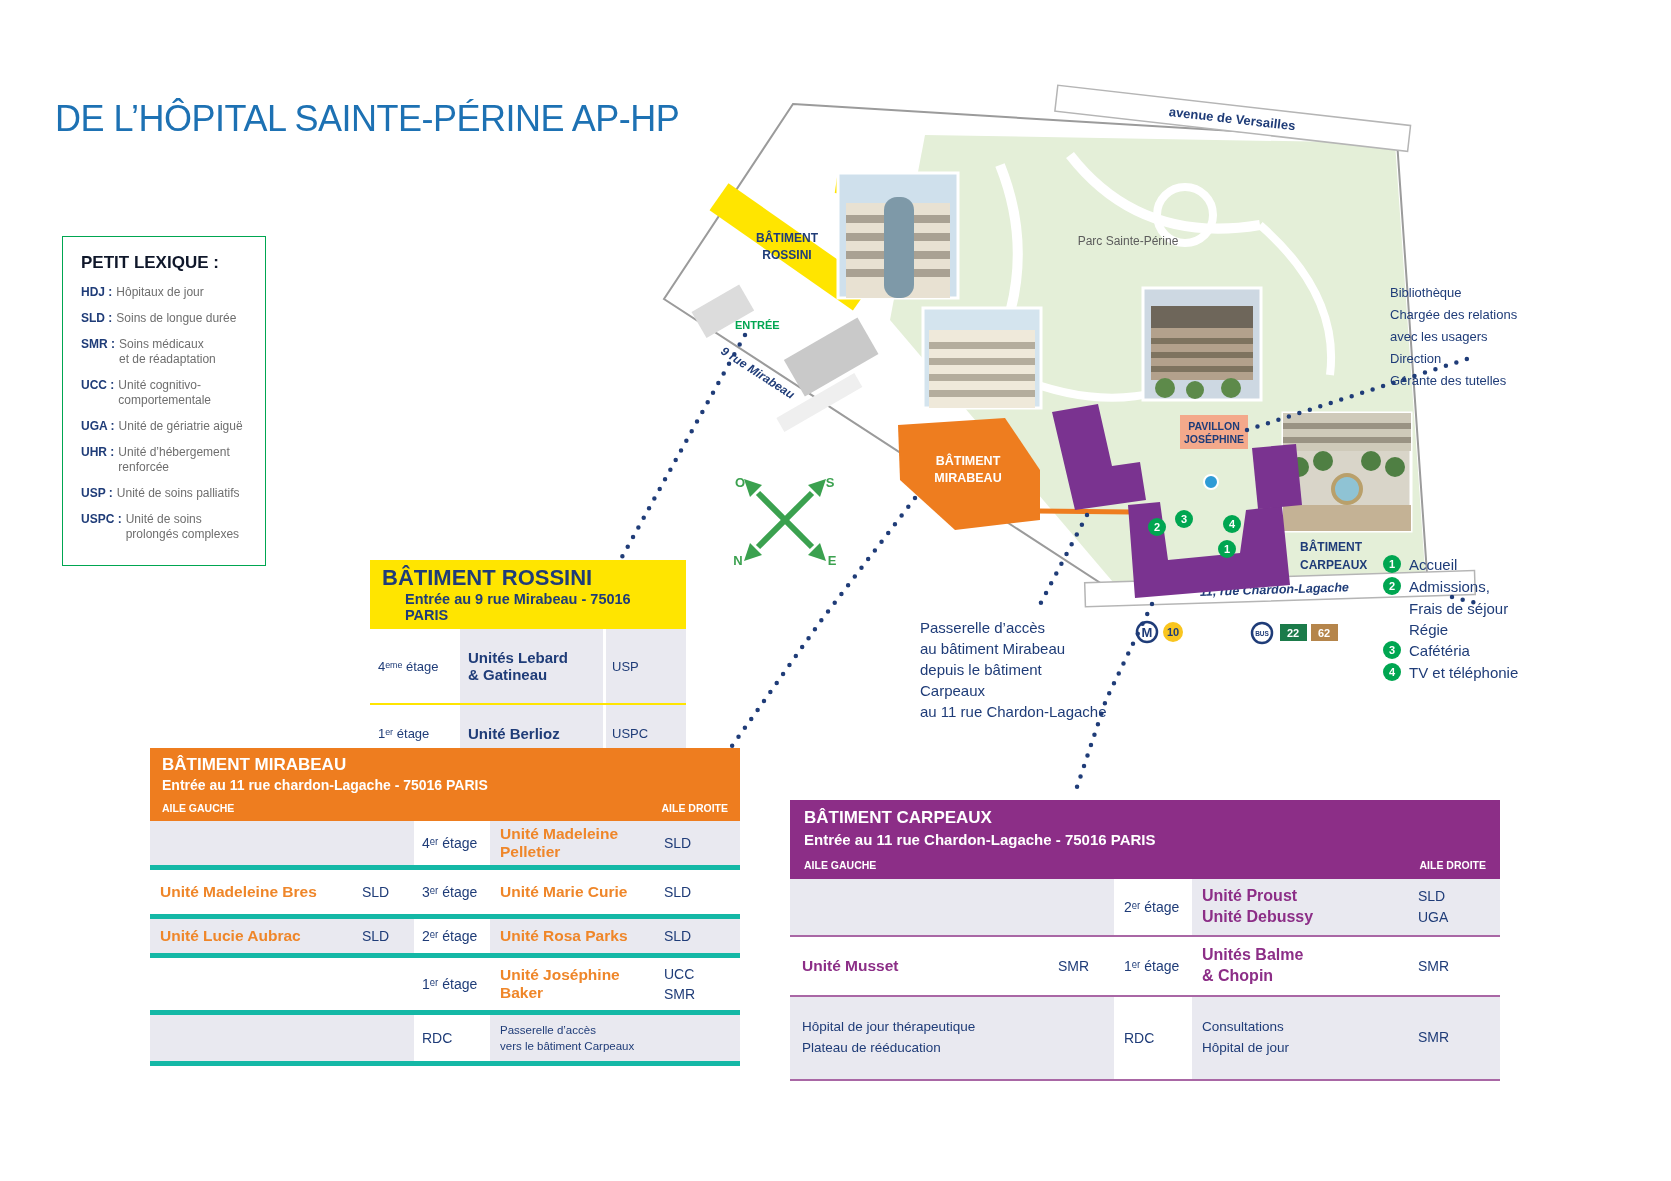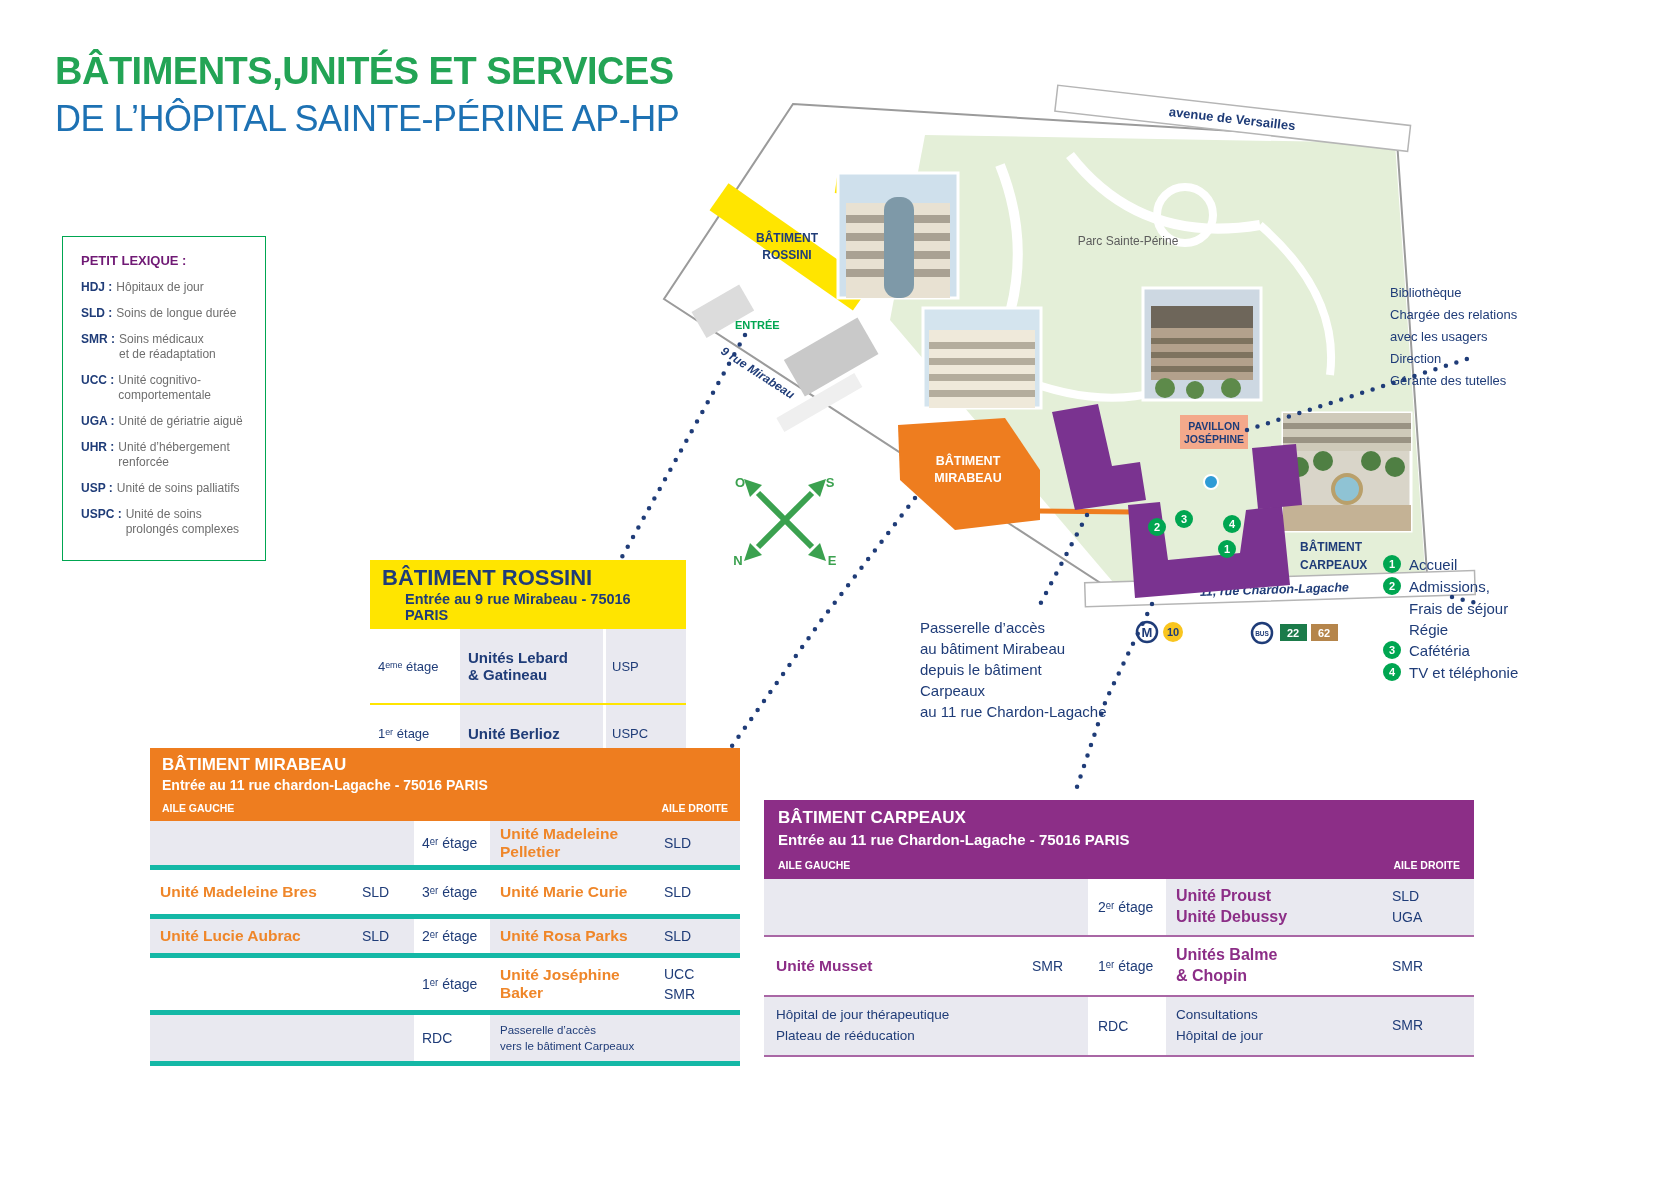--- a/index.html
+++ b/index.html
@@ -4,21 +4,21 @@
 <style>
   html,body{margin:0;padding:0;background:#fff;}
   .canvas{position:relative;width:1671px;height:1181px;background:#fff;overflow:hidden;
           font-family:"Liberation Sans", sans-serif;color:#1F3C78;}
   
   .title1{position:absolute;left:55px;top:50px;font-size:38px;font-weight:800;color:#23A455;letter-spacing:-0.5px;}
   .title2{position:absolute;left:55px;top:98px;font-size:36px;font-weight:300;color:#1D71B3;letter-spacing:-0.5px;}
   
   .lexique{position:absolute;left:62px;top:236px;width:204px;box-sizing:border-box;
            border:1.5px solid #00A651;background:#fff;padding:16px 12px 12px 18px;}
-  .lex-title{color:#701a75;font-weight:bold;font-size:13px;margin-bottom:12px;}
+  .lex-title{color:#0f172a;font-weight:bold;font-size:17px;margin-bottom:12px;}
   .lex-entry{display:flex;margin-bottom:11px;font-size:12px;line-height:1.25;}
   .lex-abbr{color:#1F3C78;font-weight:bold;white-space:nowrap;margin-right:4px;}
   .lex-def{color:#6E6E6E;white-space:pre-line;}
   
   .note-line{white-space:nowrap;}
   .services-note{position:absolute;left:1390px;top:282px;font-size:13px;line-height:22px;font-weight:500;}
   .passerelle-note{position:absolute;left:920px;top:617px;font-size:15px;line-height:21px;font-weight:500;}
   
   .legend{position:absolute;left:1383px;top:554px;font-size:15px;line-height:21px;}
   .legend-item{display:flex;align-items:flex-start;margin-bottom:1px;}
@@ -49,44 +49,43 @@
   .mira .lu{color:#EF8629;font-weight:bold;font-size:15.5px;padding:4px 10px;}
   .mira .lc{font-size:14px;padding:4px 6px;}
   .mira .fl{background:#fff !important;font-size:14px;padding:4px 8px;}
   .mira .ru{color:#EF8629;font-weight:bold;font-size:15.5px;padding:4px 10px;}
   .mira .rc{font-size:14px;padding:4px 4px;line-height:1.45;}
   .mira .plain{color:#1F3C78;font-weight:normal;font-size:11.5px;line-height:1.4;}
   .row-gray > .cell{background:#E9E9F0;}
   .row-white > .cell{background:#fff;}
   .mh34{min-height:34px;} .mh44{min-height:44px;} .mh52{min-height:52px;} .mh46{min-height:46px;}
   
-  .carp{left:764px;top:800px;width:710px;}
+  .carp{left:790px;top:800px;width:710px;}
   .carp-head{background:#8C2E87;color:#fff;padding:8px 14px 0;}
   .carp-h1{font-size:17px;font-weight:bold;}
   .carp-h2{font-size:15px;font-weight:bold;margin-top:3px;}
   .carp .aile-row{padding:11px 0 8px;}
   .carp-row{display:grid;grid-template-columns:262px 62px 78px 222px 86px;border-bottom:2px solid #A967A5;}
-  .carp .lu{color:#8C2E87;font-weight:bold;font-size:15.5px;padding:8px 12px;}
+  .carp .lu{color:#8C2E87;font-weight:bold;font-size:15.5px;padding:20px 12px;}
   .carp .lc{font-size:14px;padding:4px 6px;}
   .carp .fl{background:#fff !important;font-size:14px;padding:4px 10px;}
   .carp .ru{color:#8C2E87;font-weight:bold;font-size:16px;padding:4px 10px;line-height:1.3;}
   .carp .rc{font-size:14px;padding:4px 4px;line-height:1.5;}
   .carp .plain{color:#1F3C78;font-weight:normal;font-size:13.5px;line-height:1.55;}
   .ch56{min-height:56px;} .ch58{min-height:58px;} .ch52{min-height:52px;}
   
   .map-svg{position:absolute;left:640px;top:75px;}
   .overlay-svg{position:absolute;left:0;top:0;pointer-events:none;}
   svg text{font-family:"Liberation Sans", sans-serif;}
 </style>
 </head>
 <body>
 
 <div class="canvas">
 
-  <div class="title1">BÂTIMENTS,UNITÉS ET SERVICES</div>
   <div class="title2">DE L’HÔPITAL SAINTE-PÉRINE AP-HP</div>
 
   <div class="lexique">
     <div class="lex-title">PETIT LEXIQUE :</div>
     <div class="lex-entry">
         <span class="lex-abbr">HDJ :</span>
         <span class="lex-def">Hôpitaux de jour</span>
       </div>
     <div class="lex-entry">
         <span class="lex-abbr">SLD :</span>

